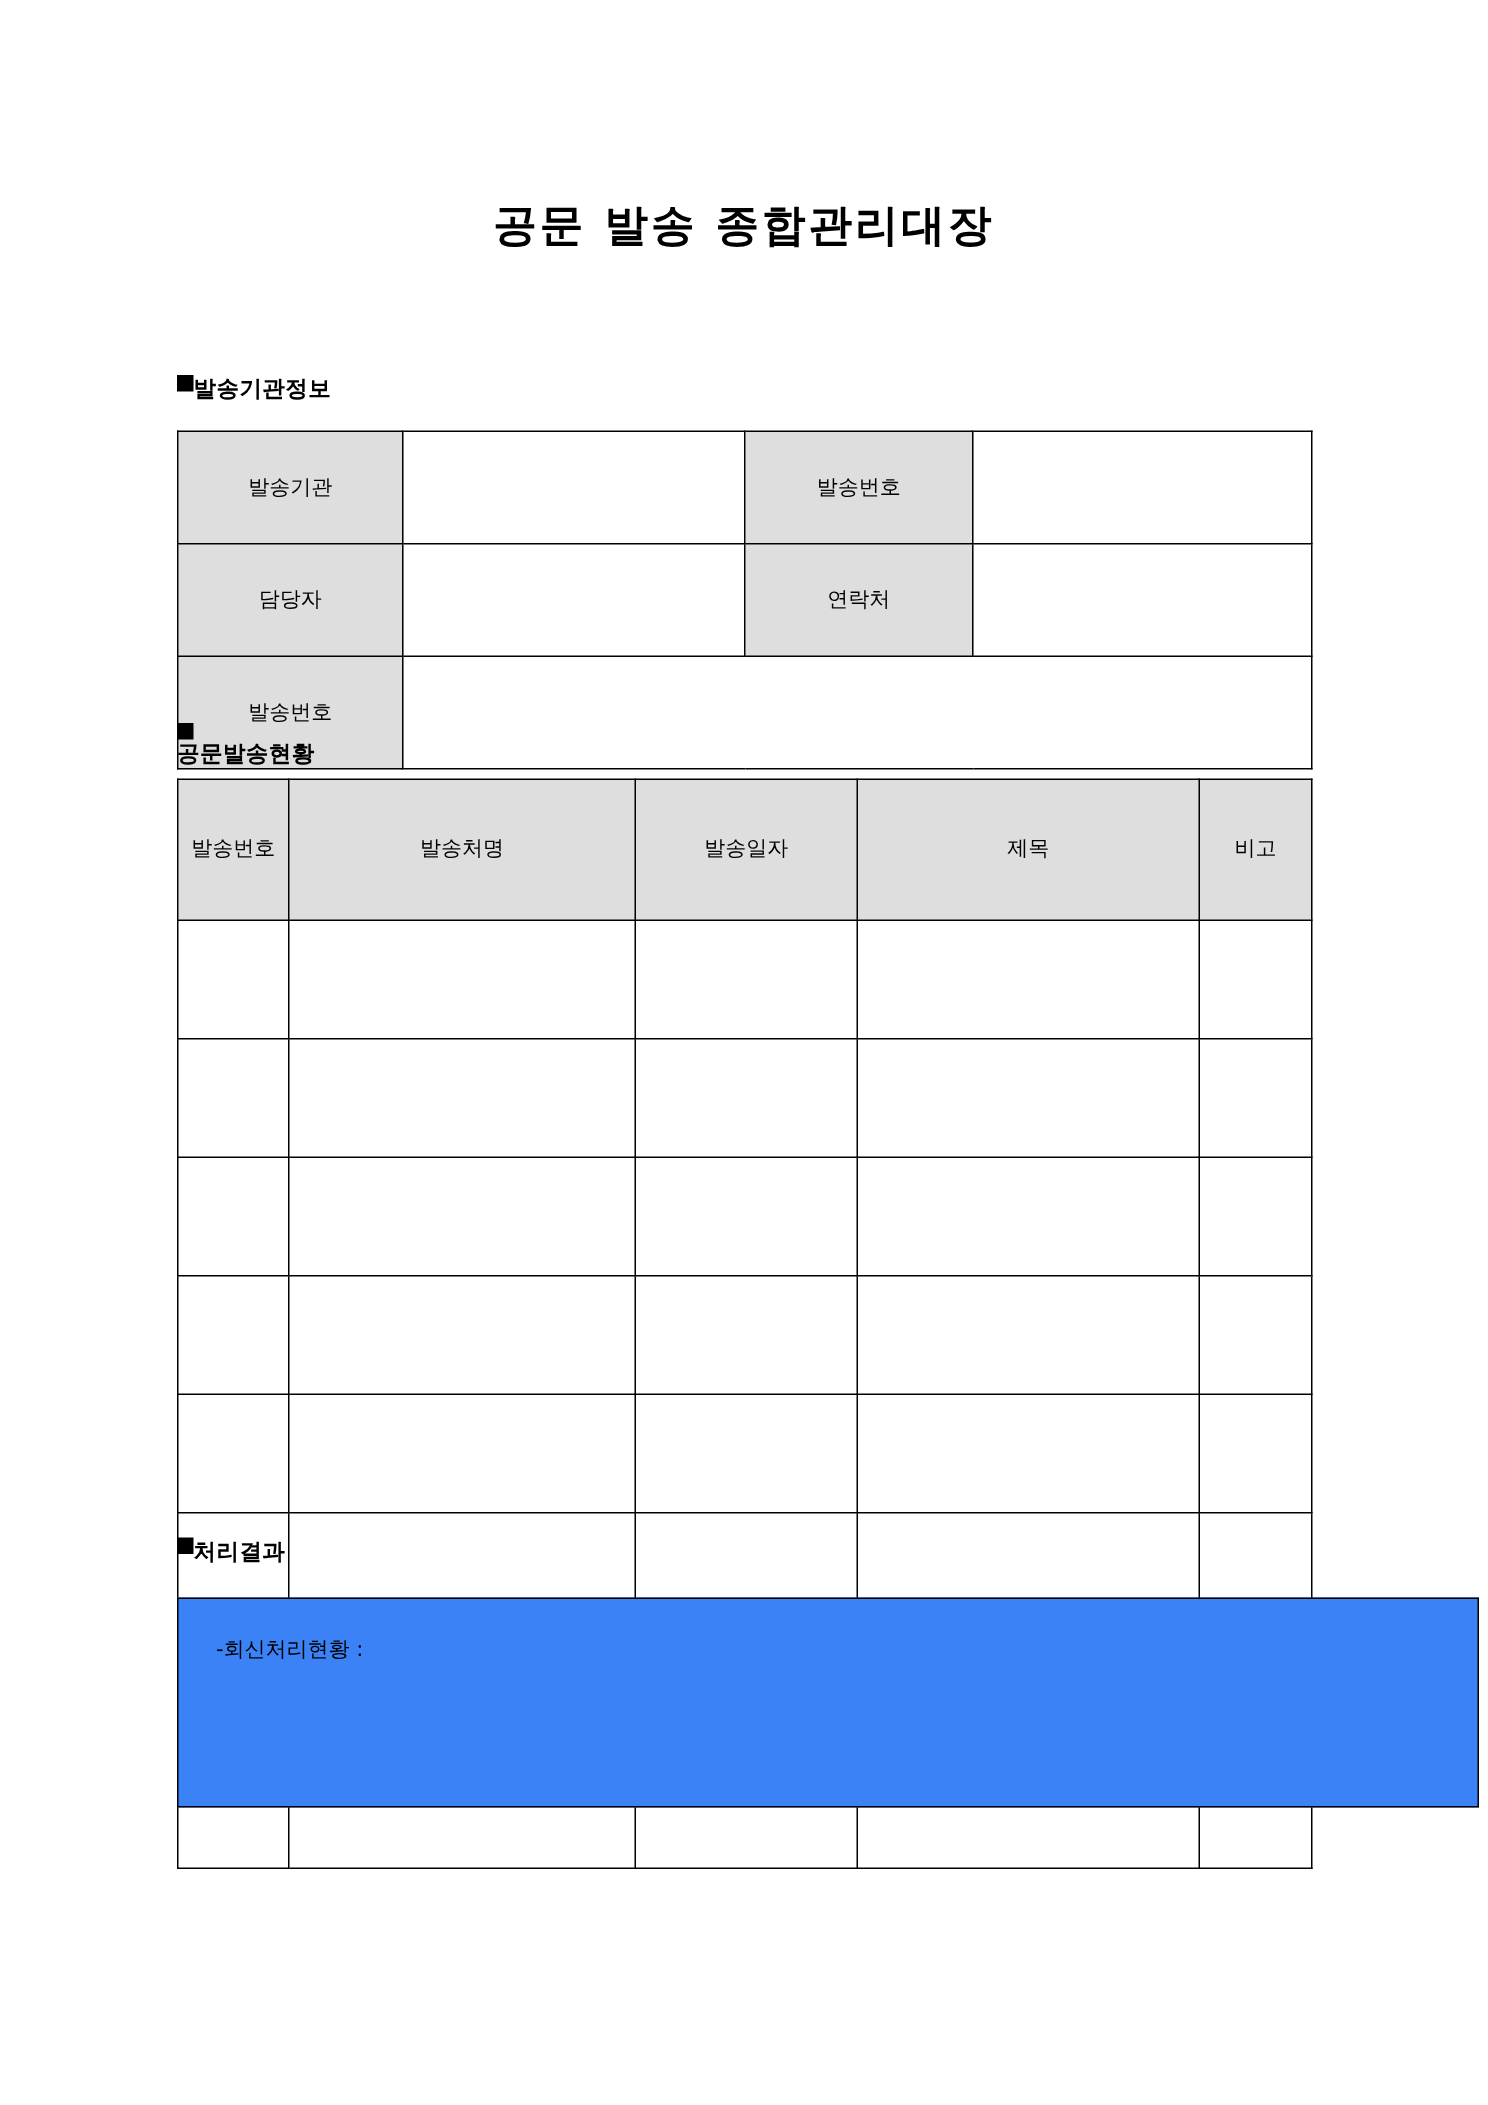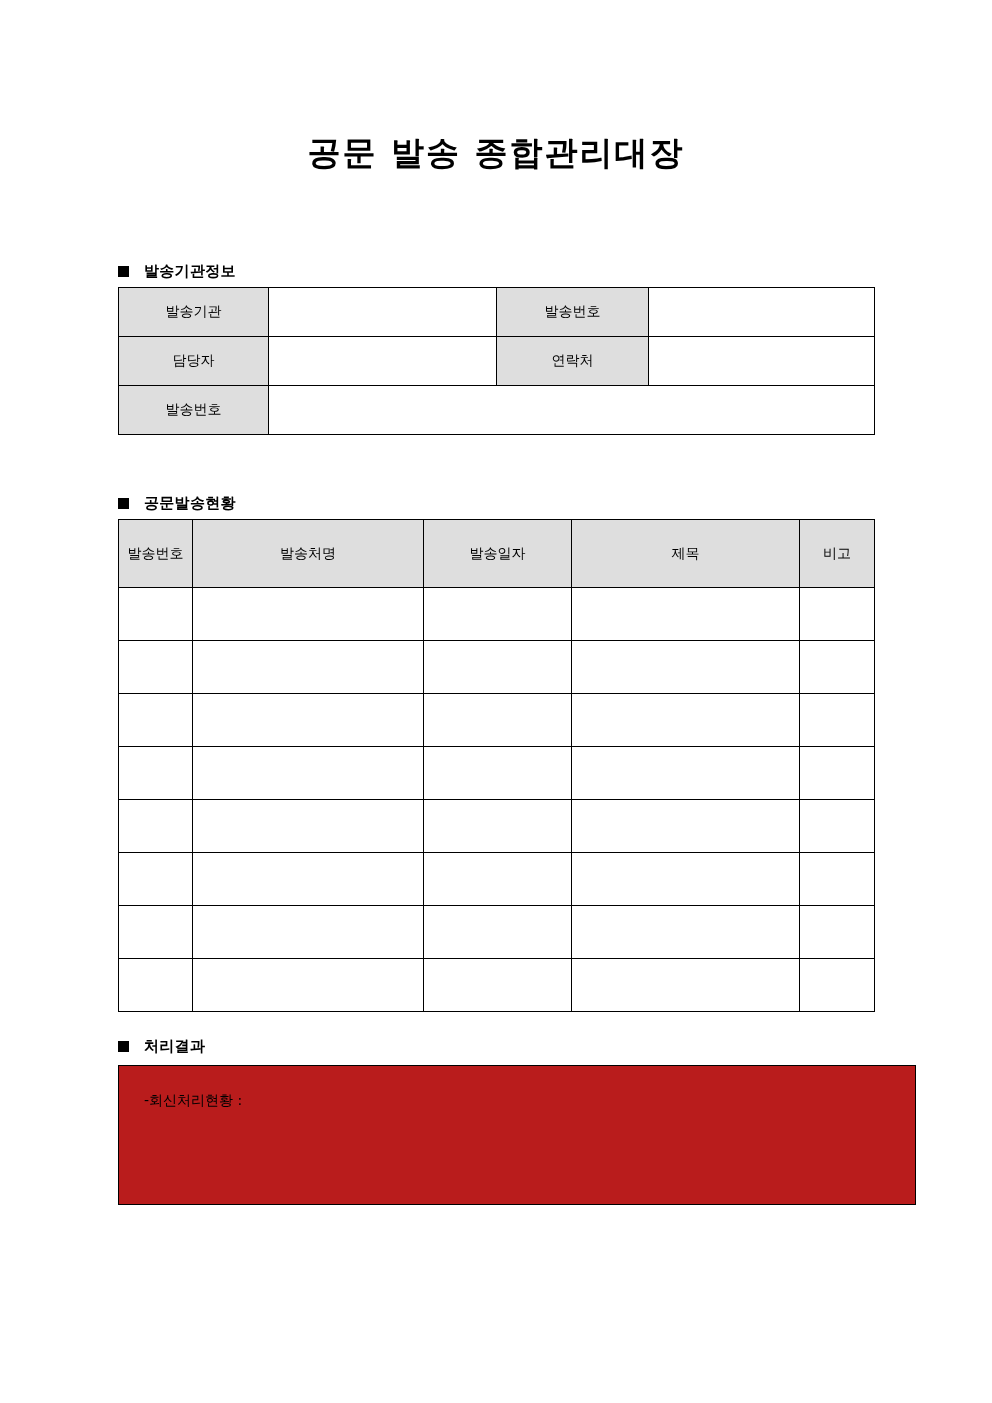--- a/index.html
+++ b/index.html
@@ -22,66 +22,64 @@
     background: #ffffff;
   }
 
   
   .doc-title {
     position: absolute;
     left: 0;
     top: 133px;
     width: 992px;
     text-align: center;
-    font-size: 33px;
+    font-size: 29px;
     font-weight: bold;
     letter-spacing: 2px;
     line-height: 1.2;
     white-space: pre;
   }
 
   
   .section-heading {
     position: absolute;
     left: 118px;
     font-size: 15px;
     font-weight: bold;
     letter-spacing: 0.3px;
     display: flex;
-    align-items: center;
-    gap: 15px;
+    gap: 0;
     white-space: nowrap;
-    margin-top: 12px;
   }
   .bullet-square {
     display: inline-block;
     width: 11px;
     height: 11px;
     background: #000000;
     flex: 0 0 auto;
   }
   #heading-1 { top: 250px; }
-  #heading-2 { top: 482px; }
+  #heading-2 { top: 482px; flex-direction: column; }
   #heading-3 { top: 1025px; font-family: Liberation Serif, serif; }
 
   
   table.grid {
     position: absolute;
     left: 118px;
     border-collapse: collapse;
     table-layout: fixed;
     background: #ffffff;
   }
   table.grid td, table.grid th {
     border: 1px solid #000000;
     font-size: 14px;
     font-weight: normal;
     text-align: center;
     vertical-align: middle;
-    padding: 3px 4px;
+    padding: 16px 4px;
     color: #000000;
   }
   td.label-cell, th.head-cell {
     background: #dedede;
   }
 
   
   #info-table {
     top: 287px;
     width: 756px;
@@ -102,24 +100,24 @@
   }
   #dispatch-table td.data-cell {
     height: 46px;
   }
 
   
   #result-box {
     position: absolute;
     left: 118px;
     top: 1065px;
-    width: 798px;
+    width: 868px;
     height: 140px;
     border: 1px solid #000000;
-    background: #b91c1c;
+    background: #3b82f6;
     box-sizing: border-box;
     padding: 22px 0 0 25px;
   }
   .result-line {
     font-size: 14px;
     line-height: 1.85;
     white-space: pre;
     color: #000000;
   }
 </style>

